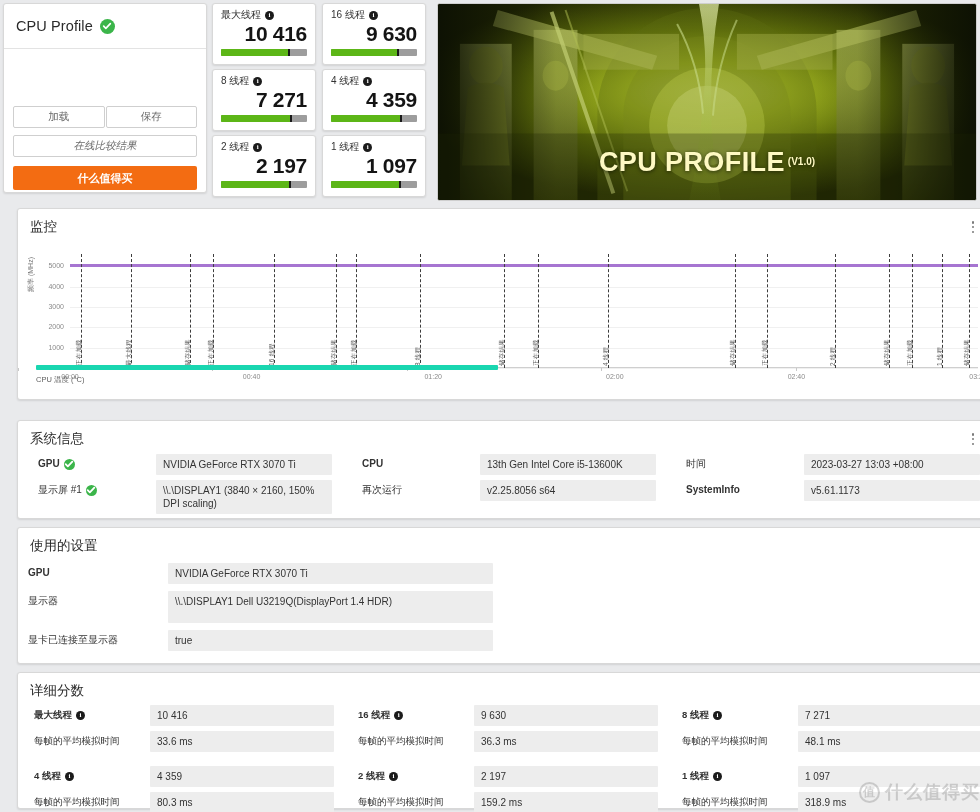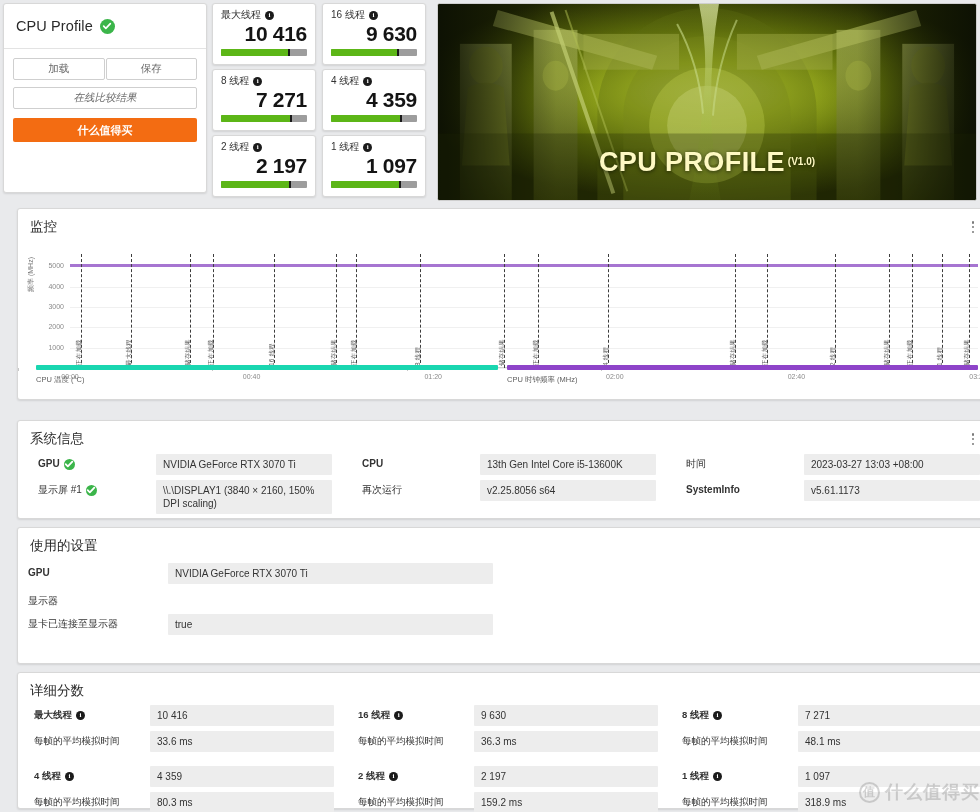--- a/index.html
+++ b/index.html
@@ -26,21 +26,21 @@
     display: flex; align-items: center; padding: 0 12px; gap: 7px;
   }
   .profile-title { font-size: 14.5px; color: #2a2a2a; letter-spacing: .1px; }
   .check-badge {
     width: 15px; height: 15px; border-radius: 50%;
     background: #3bb54a; display: inline-flex;
     align-items: center; justify-content: center; flex: 0 0 auto;
   }
   .check-badge svg { width: 10px; height: 10px; display: block; }
   .btn-area { padding: 9px 9px 0 9px; }
-  .btn-row { display: flex; gap: 1px; }
+  .btn-row { display: flex; gap: 1px; margin-top: 48px; }
   .btn {
     flex: 1 1 0; height: 22px; border: 1px solid #cfcfcf; background: #fff;
     border-radius: 2px; font-size: 10.5px; color: #6a6a6a;
     display: flex; align-items: center; justify-content: center;
     font-family: "Liberation Sans", sans-serif; cursor: pointer;
   }
   .btn.wide { width: 100%; margin-top: 7px; font-style: italic; }
   .btn-primary {
     width: 100%; margin-top: 9px; height: 24px;
     background: #f36c12; border: none; border-radius: 2px;
@@ -417,24 +417,20 @@
         <div class="xtickmark" style="left: 80%; top: 128px;"></div>
         <div class="xtick" style="left: calc(80% + 0.8px); top: 133px;">02:40</div>
         <div class="xtickmark" style="left: 100%; top: 128px;"></div>
         <div class="xtick" style="left: calc(100% - 12px); top: 133px;">03:20</div>
       </div>
     <div class="legend" id="legend">
       <div class="legend-item" style="left:0;width:49%;">
         <div class="legend-bar" id="lb-temp" style="background: rgb(25, 214, 176);"></div>
         <div class="legend-text">CPU 温度 (°C)</div>
       </div>
-      <div class="legend-item" style="left:50%;width:50%;">
-        <div class="legend-bar" id="lb-clock" style="background: rgb(142, 68, 201);"></div>
-        <div class="legend-text">CPU 时钟频率 (MHz)</div>
-      </div>
     </div>
   </div>
 
   <div class="panel" id="sysinfo">
     <div class="panel-title">系统信息</div>
     <div class="kebab">
         <i></i>
         <i></i>
         <i></i>
       </div>
@@ -496,20 +492,21 @@
 
   <div class="panel" id="settings">
     <div class="panel-title">使用的设置</div>
     <div style="padding:8px 0 0 0;width:50%;" id="settings-rows">
         <div class="row" style="margin-bottom: 7px;">
           <div class="rlabel bold" style="width:130px;flex:0 0 130px;">GPU</div>
           <div class="rvalue" style="max-width:325px;">NVIDIA GeForce RTX 3070 Ti</div>
         </div>
         <div class="row" style="margin-bottom: 7px;">
           <div class="rlabel" style="width:130px;flex:0 0 130px;">显示器</div>
+          <div class="rvalue tall" style="max-width:325px;">\\.\DISPLAY1 Dell U3219Q(DisplayPort 1.4 HDR)</div>
         </div>
         <div class="row" style="margin-bottom: 7px;">
           <div class="rlabel" style="width:130px;flex:0 0 130px;">显卡已连接至显示器</div>
           <div class="rvalue" style="max-width:325px;">true</div>
         </div>
       </div>
   </div>
 
   <div class="panel" id="scores">
     <div class="panel-title">详细分数</div>

